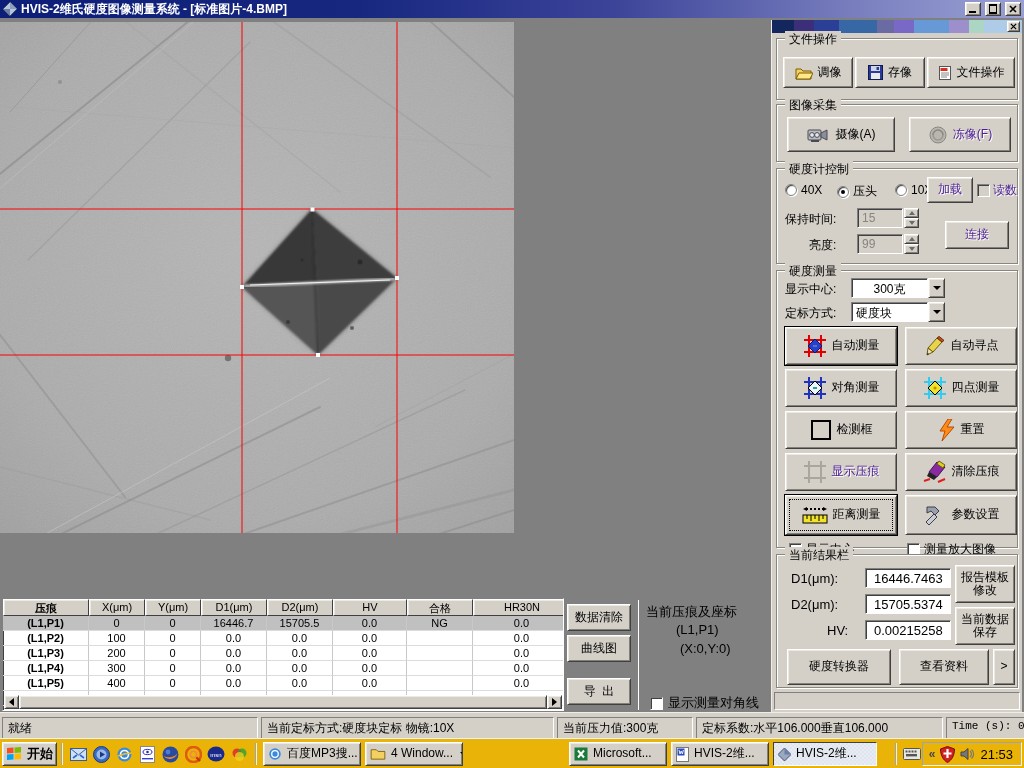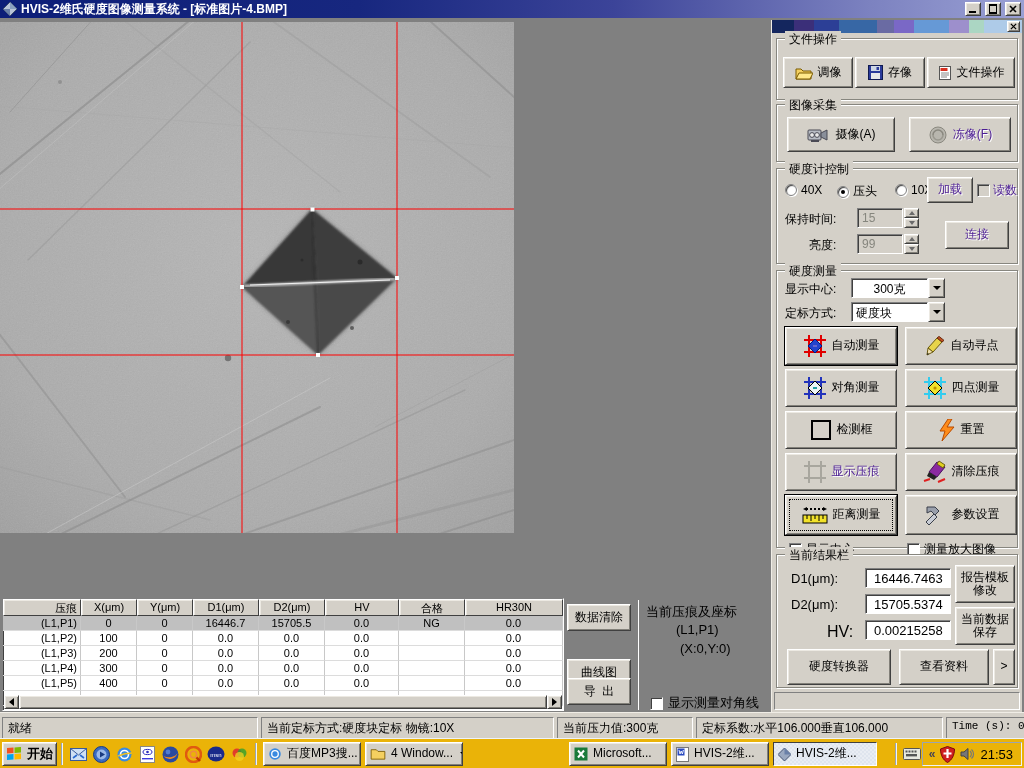--- a/index.html
+++ b/index.html
@@ -68,21 +68,21 @@
 
   
   .table-panel { position:absolute; left:2px; top:598px; width:562px; height:113px; background:#fff;
                  border:1px solid; border-color:#808080 #fff #fff #808080; box-shadow: inset 1px 1px 0 #404040;
                  overflow:hidden; }
   .trow { display:flex; height:15px; }
   .trow.thead { height:17px; }
   .tcell { flex:0 0 auto; font-size:11px; padding:1px 3px; text-align:center; border-right:1px solid #c8c8c8; border-bottom:1px solid #dcdcdc; white-space:nowrap; overflow:hidden; }
   .thead .tcell { background:#d4d0c8; border:1px solid; border-color:#fff #404040 #404040 #fff; box-shadow: inset 1px 1px 0 #ece9e2; font-size:11px; }
   .trow.sel .tcell { background:#c0c0c0; }
-  .c0{width:78px; text-align:right;} .c1{width:56px;} .c2{width:56px;} .c3{width:66px;} .c4{width:66px;} .c5{width:74px;} .c6{width:66px;} .c7{width:98px;}
+  .c0{width:86px; text-align:center;font-weight:bold;} .c1{width:56px;} .c2{width:56px;} .c3{width:66px;} .c4{width:66px;} .c5{width:74px;} .c6{width:66px;} .c7{width:98px;}
   .hscroll { position:absolute; left:1px; bottom:1px; width:558px; height:14px; background:#d4d0c8; display:flex; }
   .sbtn { width:15px; height:14px; display:flex; align-items:center; justify-content:center; }
   .sthumb { flex:1; }
 
   
   .sidebtn { position:absolute; left:567px; width:64px; height:27px; }
   .vsep { position:absolute; left:637px; top:600px; width:2px; height:110px;
           border-left:1px solid #808080; border-right:1px solid #fff; }
   .coordtxt { position:absolute; font-size:13px; white-space:nowrap; }
 
@@ -449,21 +449,21 @@
         <span>测量放大图像</span>
       </div>
     </div>
 
     <div class="group" style="left:4px; top:534px; width:242px; height:134px;">
       <span class="group-label">当前结果栏</span>
       <span class="abs" style="left:14px; top:16px; font-size:13px;">D1(μm):</span>
       <div class="resfield" style="left:88px; top:13px; width:86px;"><span>16446.7463</span></div>
       <span class="abs" style="left:14px; top:42px; font-size:13px;">D2(μm):</span>
       <div class="resfield" style="left:88px; top:39px; width:86px;"><span>15705.5374</span></div>
-      <span class="abs" style="left:50px; top:68px; font-size:16px;">HV:</span>
+      <span class="abs" style="left:50px; top:68px; font-size:13px;">HV:</span>
       <div class="resfield" style="left:88px; top:65px; width:86px;"><span>0.00215258</span></div>
       <div class="abs raised btn two-line" style="left:178px; top:10px; width:60px; height:38px;">
         <span>报告模板</span>
         <span>修改</span>
       </div>
       <div class="abs raised btn two-line" style="left:178px; top:52px; width:60px; height:38px;">
         <span>当前数据</span>
         <span>保存</span>
       </div>
       <div class="abs raised btn" style="left:10px; top:94px; width:104px; height:36px;">
@@ -557,21 +557,21 @@
       <span class="sthumb raised"></span>
       <span class="sbtn raised">
           <span class="arrow-right"></span>
         </span>
     </div>
   </div>
 
   <div class="sidebtn raised btn" style="top:604px;">
     <span>数据清除</span>
   </div>
-  <div class="sidebtn raised btn" style="top:635px;margin-top:24px;">
+  <div class="sidebtn raised btn" style="top:635px;">
     <span>曲线图</span>
   </div>
   <div class="sidebtn raised btn" style="top:678px;">
     <span style="white-space:pre;">导  出</span>
   </div>
 
   <div class="vsep"></div>
   <span class="coordtxt" style="left:646px; top:603px;">当前压痕及座标</span>
   <span class="coordtxt" style="left:676px; top:622px;">(L1,P1)</span>
   <span class="coordtxt" style="left:680px; top:641px;">(X:0,Y:0)</span>

